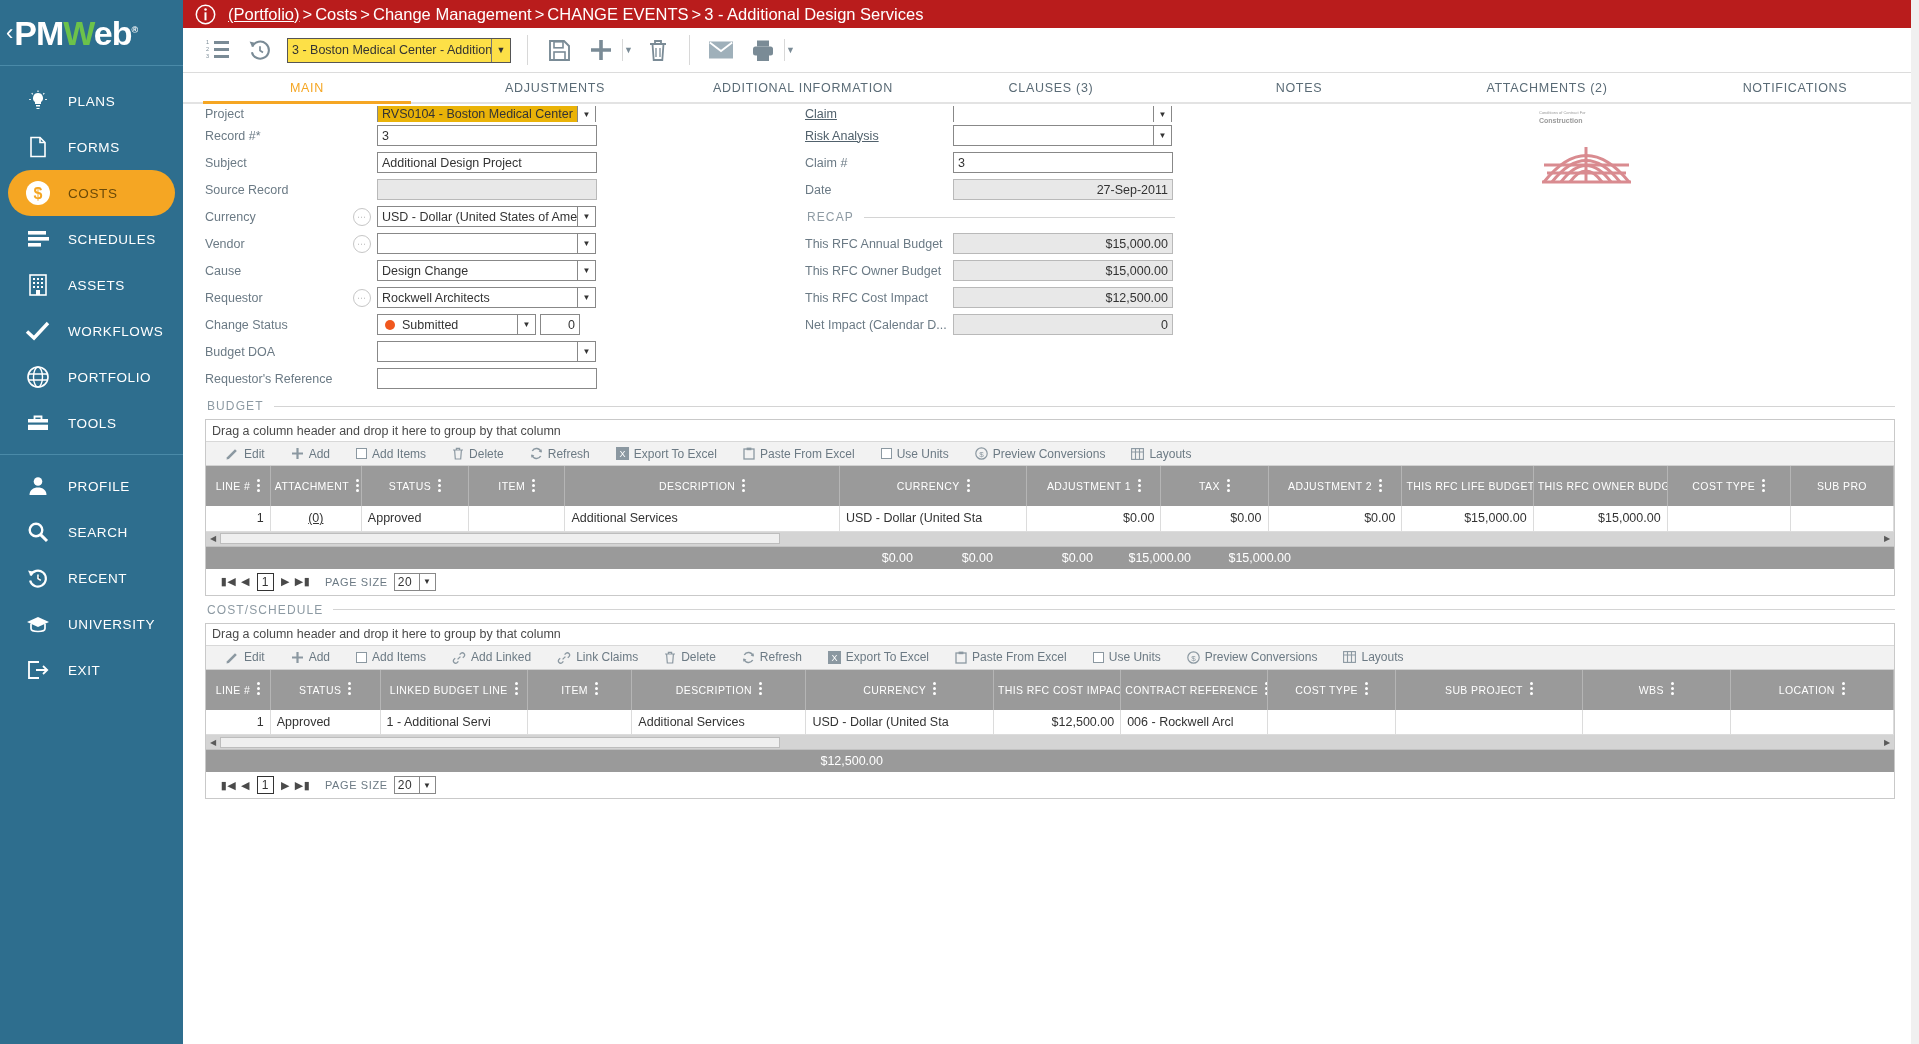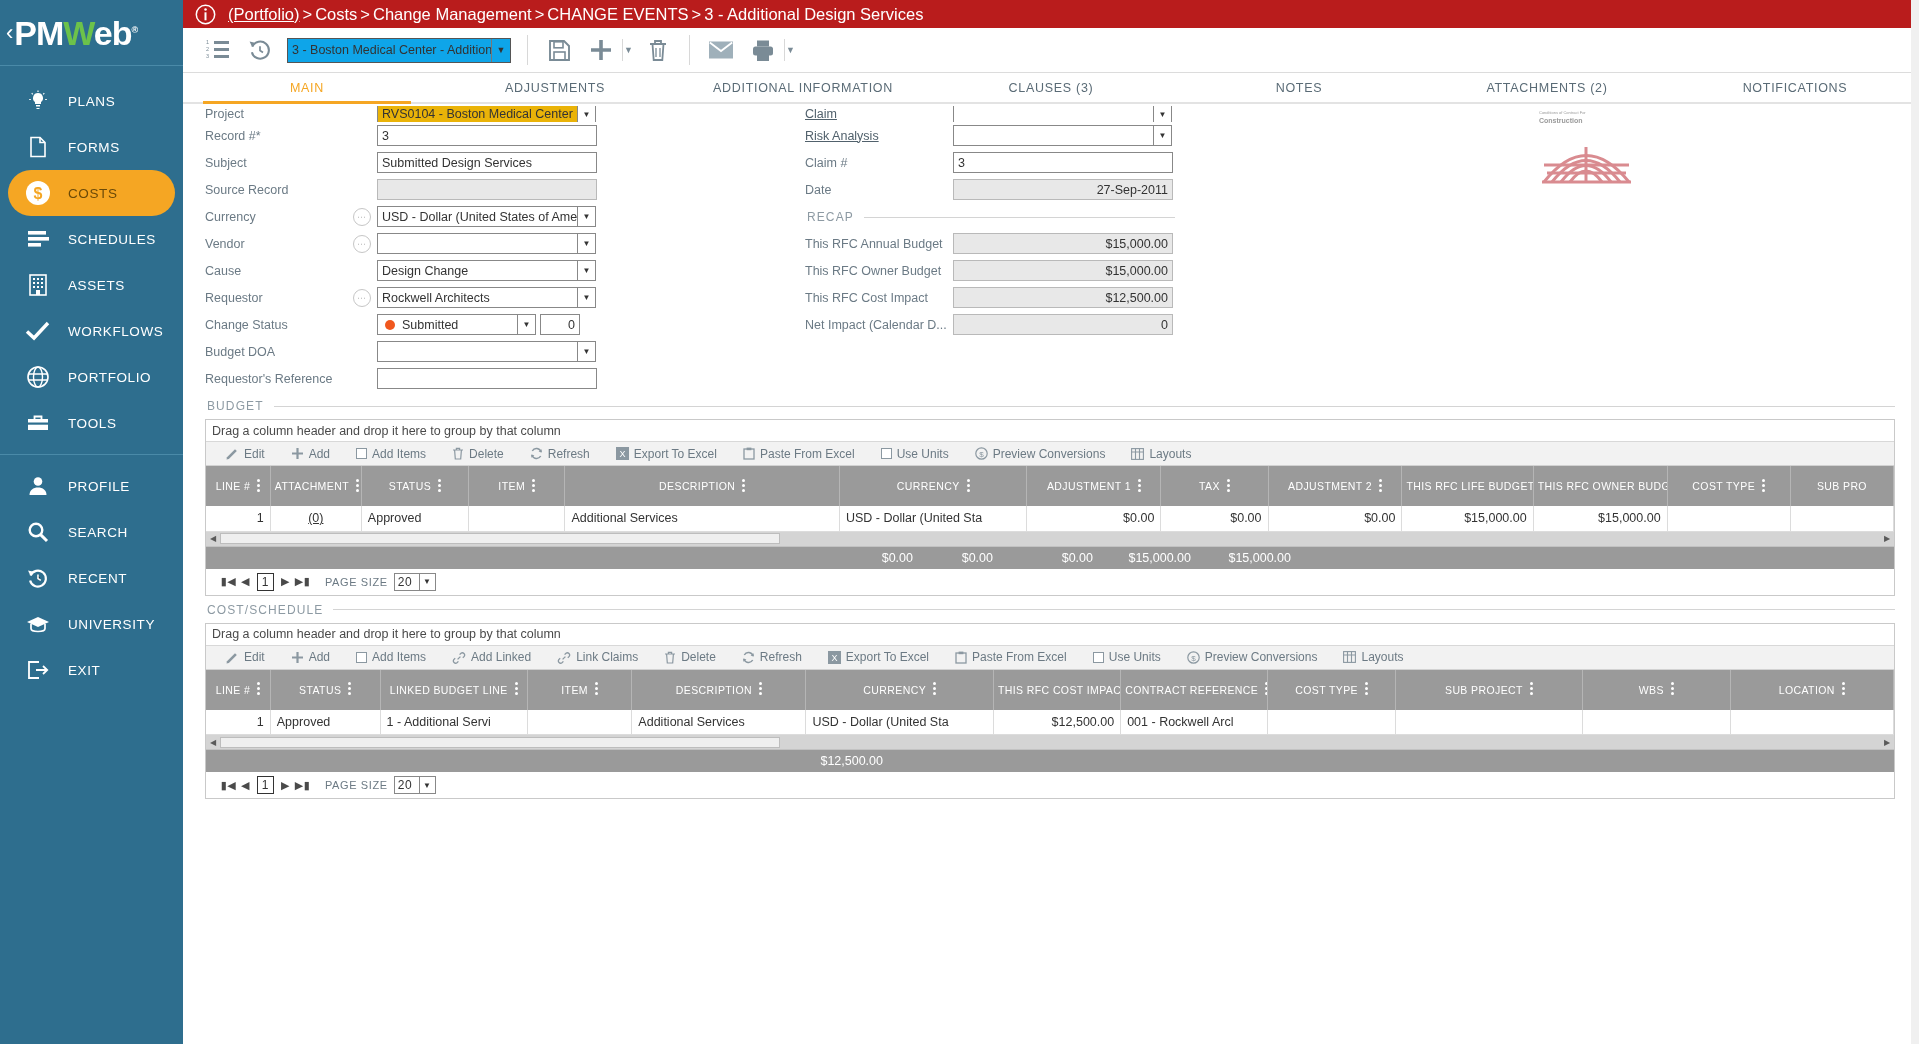--- a/index.html
+++ b/index.html
@@ -67,21 +67,21 @@
     height: 45px; background:#ffffff; display:flex; align-items:center;
     border-bottom: 1px solid #dcdcdc;
     padding-left: 14px;
   }
   .tb-icon {
     width:42px; height:42px; display:flex; align-items:center; justify-content:center;
     color:#7a8b96; cursor:pointer;
   }
   .tb-sep { width:1px; height:30px; background:#d8d8d8; margin:0 10px; }
   .proj-select {
-    width: 224px; height:25px; border:1px solid #555; background:#0ea5e9;
+    width: 224px; height:25px; border:1px solid #555; background:#fde047;
     display:flex; align-items:center; margin-left:6px; margin-right:6px;
   }
   .proj-select .val { flex:1; font-size:12.5px; color:#333; padding-left:4px;
     white-space:nowrap; overflow:hidden; }
   .proj-select .arrow {
     width:19px; height:23px; border-left:1px solid #777; display:flex;
     align-items:center; justify-content:center; font-size:9px; color:#333;
   }
   .tb-split { display:flex; align-items:center; }
   .tb-caret { font-size:9px; color:#7a8b96; padding-left:1px; padding-right:4px; border-left:1px solid #d8d8d8; height:22px; display:flex;align-items:center;}
@@ -498,21 +498,21 @@
 
         <div class="frow">
           <span class="flabel">Record #*</span>
           <span class="fdots-spacer"></span>
           <span class="finput wide">3</span>
         </div>
 
         <div class="frow">
           <span class="flabel">Subject</span>
           <span class="fdots-spacer"></span>
-          <span class="finput wide">Submitted Design Services</span>
+          <span class="finput wide">Additional Design Project</span>
         </div>
 
         <div class="frow">
           <span class="flabel">Source Record</span>
           <span class="fdots-spacer"></span>
           <span class="finput wide readonly"></span>
         </div>
 
         <div class="frow">
           <span class="flabel">Currency</span>
@@ -1106,21 +1106,21 @@
           </thead>
           <tbody>
             <tr>
               <td class="r">1</td>
               <td>Approved</td>
               <td>1 - Additional Servi</td>
               <td></td>
               <td>Additional Services</td>
               <td>USD - Dollar (United Sta</td>
               <td class="r">$12,500.00</td>
-              <td>001 - Rockwell Arcl</td>
+              <td>006 - Rockwell Arcl</td>
               <td></td>
               <td></td>
               <td></td>
               <td></td>
             </tr>
           </tbody>
         </table>
 
         <div class="hscroll">
           <span class="arrowL">◀</span>

